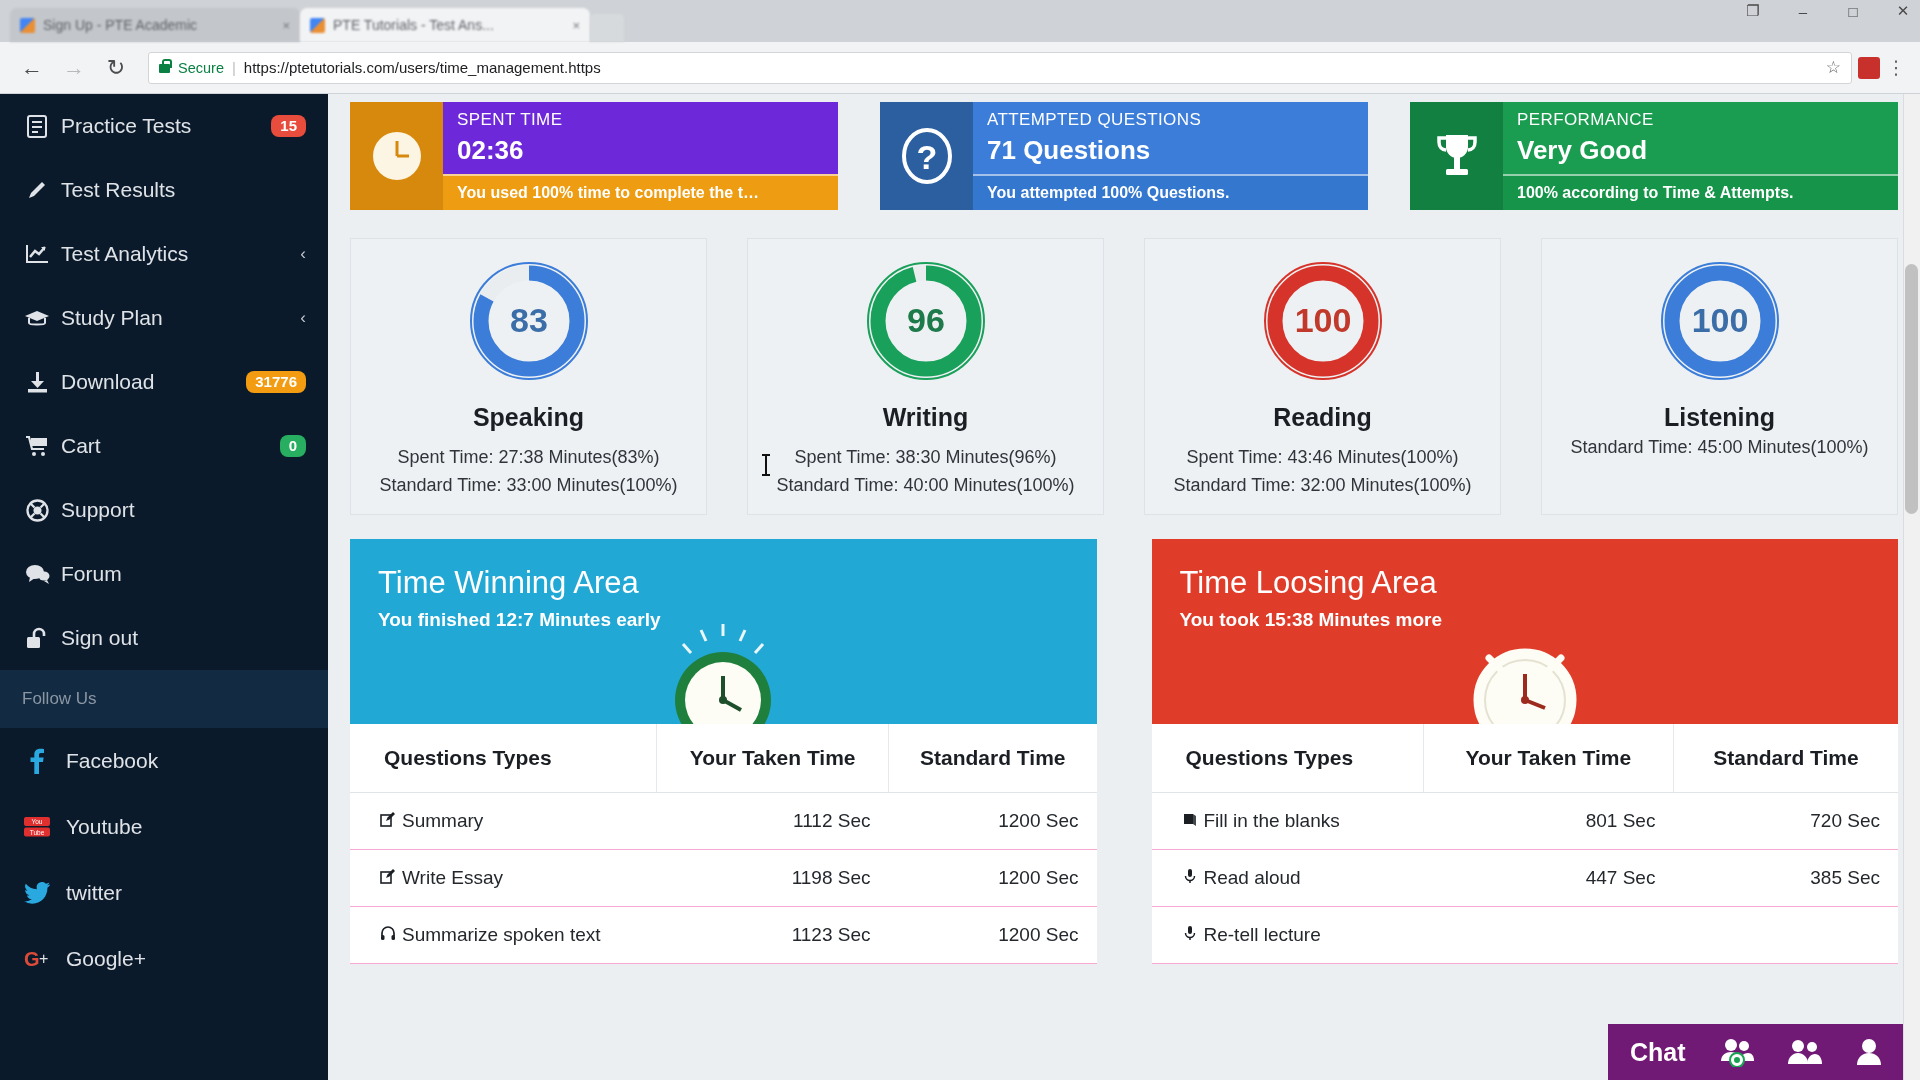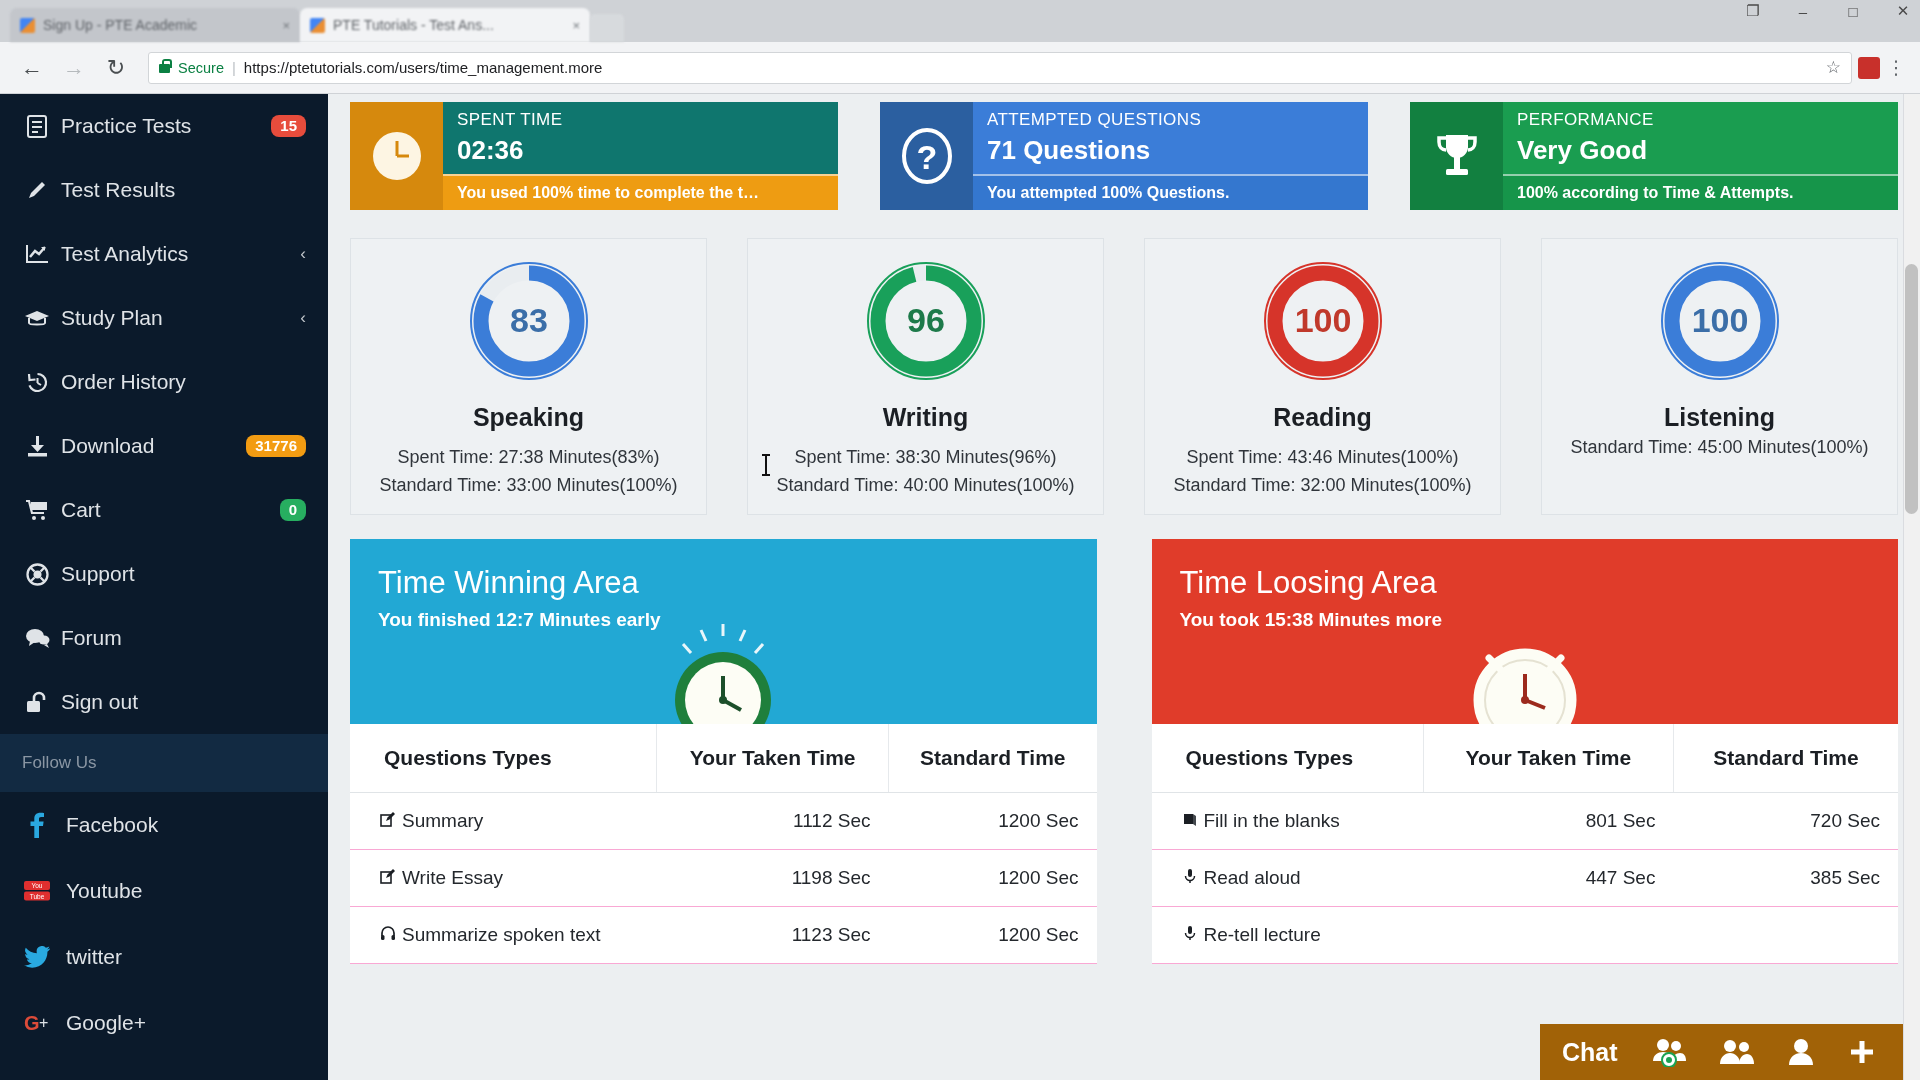--- a/index.html
+++ b/index.html
@@ -123,21 +123,21 @@
   .stat-top { flex: 1; padding: 8px 14px 4px 14px; }
   .stat-label { font-size: 17px; color: #fff; letter-spacing: .4px; }
   .stat-value { font-size: 26px; font-weight: bold; color: #fff; margin-top: 5px; }
   .stat-foot {
     height: 36px; display: flex; align-items: center;
     padding: 0 14px; font-size: 16px; color: #fff; font-weight: bold;
     border-top: 2px solid rgba(255,255,255,.55);
     white-space: nowrap; overflow: hidden; text-overflow: ellipsis;
   }
   .c-orange .stat-icon { background: #d6890d; }
-  .c-orange .stat-body { background: #0f766e; }
+  .c-orange .stat-body { background: #6d28d9; }
   .c-orange .stat-foot { background: #ee9c12; }
   .c-blue .stat-icon { background: #2b5fa0; }
   .c-blue .stat-body { background: #3b7dd8; }
   .c-blue .stat-foot { background: #3477cf; }
   .c-green .stat-icon { background: #128040; }
   .c-green .stat-body { background: #1a9d50; }
   .c-green .stat-foot { background: #16954a; }
 
   
   .donut-row { display: flex; gap: 40px; margin-top: 28px; }
@@ -174,22 +174,22 @@
   .tbl td {
     font-size: 19px; color: #24282d; padding: 17px 18px;
     border-bottom: 1px solid #f9a8d4; text-align: right;
   }
   .tbl td:first-child { text-align: left; padding-left: 30px; }
   .tbl td .rowicon { display: inline-block; width: 22px; color: #1b1f24; }
 
   
   .chatbar {
     position: absolute; right: 0; bottom: 0; height: 56px;
-    background: #a16207; display: flex; align-items: center;
-    padding: 0 22px; gap: 34px; width: 380px;
+    background: #701a75; display: flex; align-items: center;
+    padding: 0 22px; gap: 34px; width: 312px;
   }
   .chat-label { font-size: 25px; font-weight: bold; color: #fff; }
   .chat-ico { color: #fff; display: flex; align-items: center; }
 
   .scroll-track {
     position: absolute; right: 0; top: 0; width: 17px; height: 100%;
     background: #f1f1f1; border-left: 1px solid #dadce0;
   }
   .scroll-thumb {
     position: absolute; right: 2px; top: 170px; width: 13px; height: 250px;
@@ -229,21 +229,21 @@
 </div>
 
 <div class="browser-toolbar">
   <div class="nav-btn">←</div>
   <div class="nav-btn disabled">→</div>
   <div class="nav-btn">↻</div>
   <div class="omnibox">
     <span class="lock-icon"></span>
     <span class="secure-text">Secure</span>
     <span class="omni-sep">|</span>
-    <span class="omni-url">https://ptetutorials.com/users/time_management.more</span>
+    <span class="omni-url">https://ptetutorials.com/users/time_management.https</span>
     <span class="star-icon">☆</span>
   </div>
   <div class="ext-red"></div>
   <div class="menu-dots">⋮</div>
 </div>
 
 <div class="viewport">
 
   <div class="sidebar">
 
@@ -285,31 +285,20 @@
       <span class="ico">
         <svg width="26" height="20" viewBox="0 0 26 20">
             <polygon points="13,3 25,8 13,13 1,8" fill="#dfe3e7"></polygon>
             <path d="M5 10v5c0 2 16 2 16 0v-5" fill="none" stroke="#dfe3e7" stroke-width="2"></path>
           </svg>
       </span>
       <span class="lbl">Study Plan</span>
       <span class="chev">‹</span>
     </div>
 
-    <div class="side-item">
-      <span class="ico">
-        <svg width="23" height="23" viewBox="0 0 23 23">
-            <path d="M11.5 3a8.5 8.5 0 1 1-8 11.3" fill="none" stroke="#dfe3e7" stroke-width="2.2"></path>
-            <polyline points="3,3 3.5,9 9.5,8.5" fill="none" stroke="#dfe3e7" stroke-width="2.2"></polyline>
-            <line x1="11.5" y1="7" x2="11.5" y2="12" stroke="#dfe3e7" stroke-width="2"></line>
-            <line x1="11.5" y1="12" x2="15" y2="14" stroke="#dfe3e7" stroke-width="2"></line>
-          </svg>
-      </span>
-      <span class="lbl">Order History</span>
-    </div>
 
     <div class="side-item">
       <span class="ico">
         <svg width="23" height="22" viewBox="0 0 23 22">
             <line x1="11.5" y1="1" x2="11.5" y2="12" stroke="#dfe3e7" stroke-width="3"></line>
             <polygon points="5,10 18,10 11.5,17" fill="#dfe3e7"></polygon>
             <rect x="2" y="18" width="19" height="3.5" fill="#dfe3e7"></rect>
           </svg>
       </span>
       <span class="lbl">Download</span>

